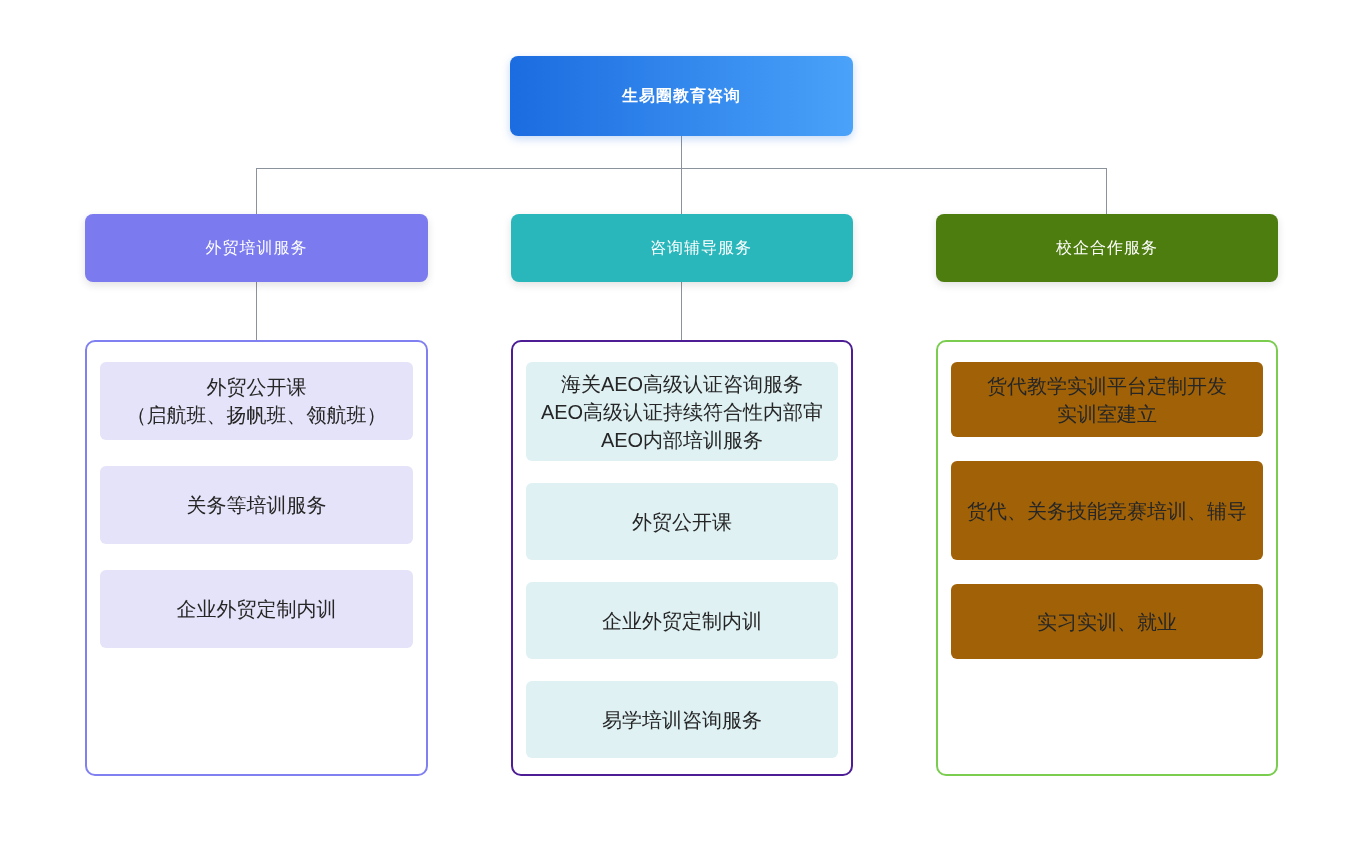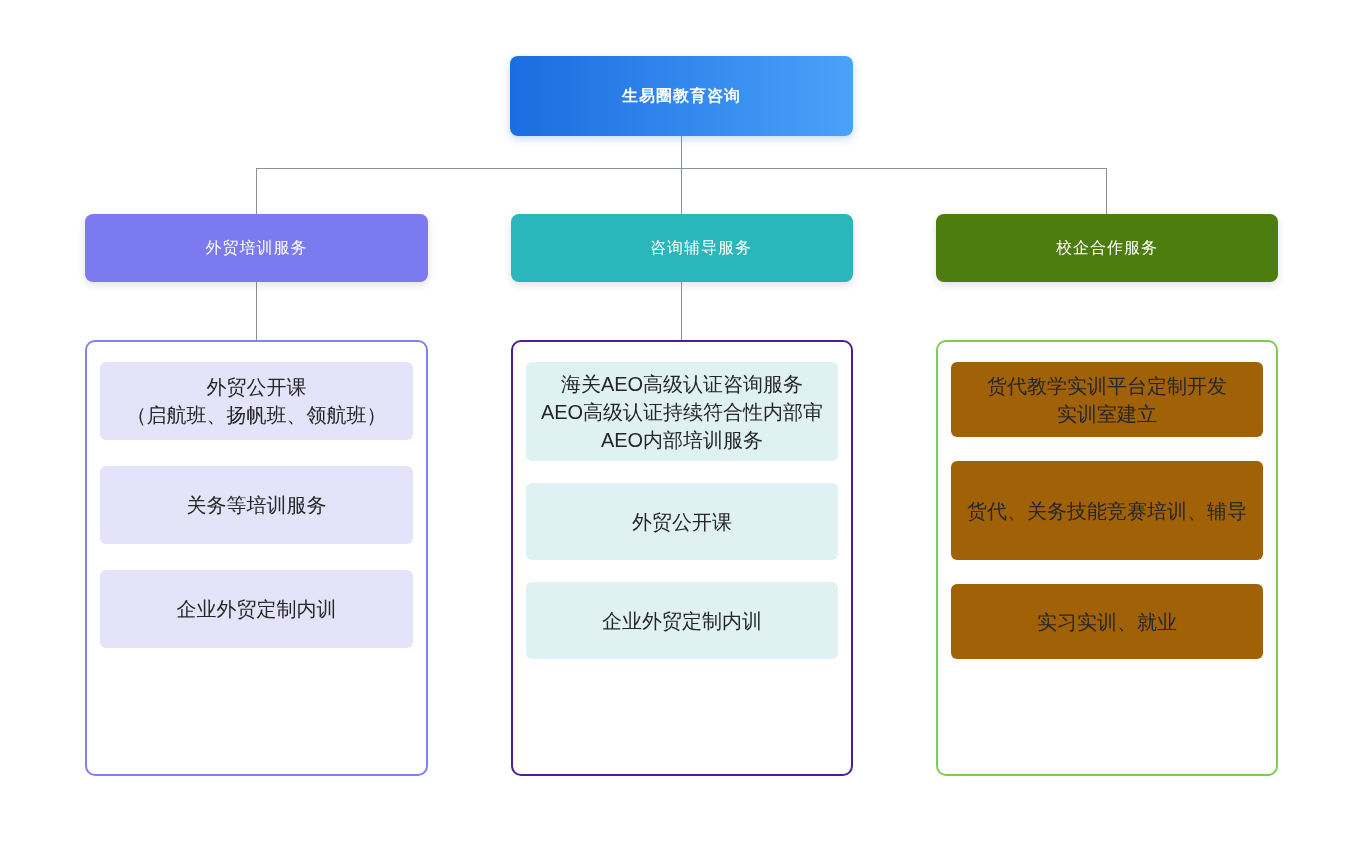--- a/index.html
+++ b/index.html
@@ -92,20 +92,21 @@
     <div class="node-item">关务等培训服务</div>
     <div class="node-item">企业外贸定制内训</div>
   </div>
 
   <div class="node-container branch-2">
     <div class="node-item">海关AEO高级认证咨询服务
 AEO高级认证持续符合性内部审
 AEO内部培训服务</div>
     <div class="node-item">外贸公开课</div>
     <div class="node-item">企业外贸定制内训</div>
+    <div class="node-item">易学培训咨询服务</div>
   </div>
 
   <div class="node-container branch-3">
     <div class="node-item">货代教学实训平台定制开发
 实训室建立</div>
     <div class="node-item">货代、关务技能竞赛培训、辅导</div>
     <div class="node-item">实习实训、就业</div>
   </div>
 
 </div>

